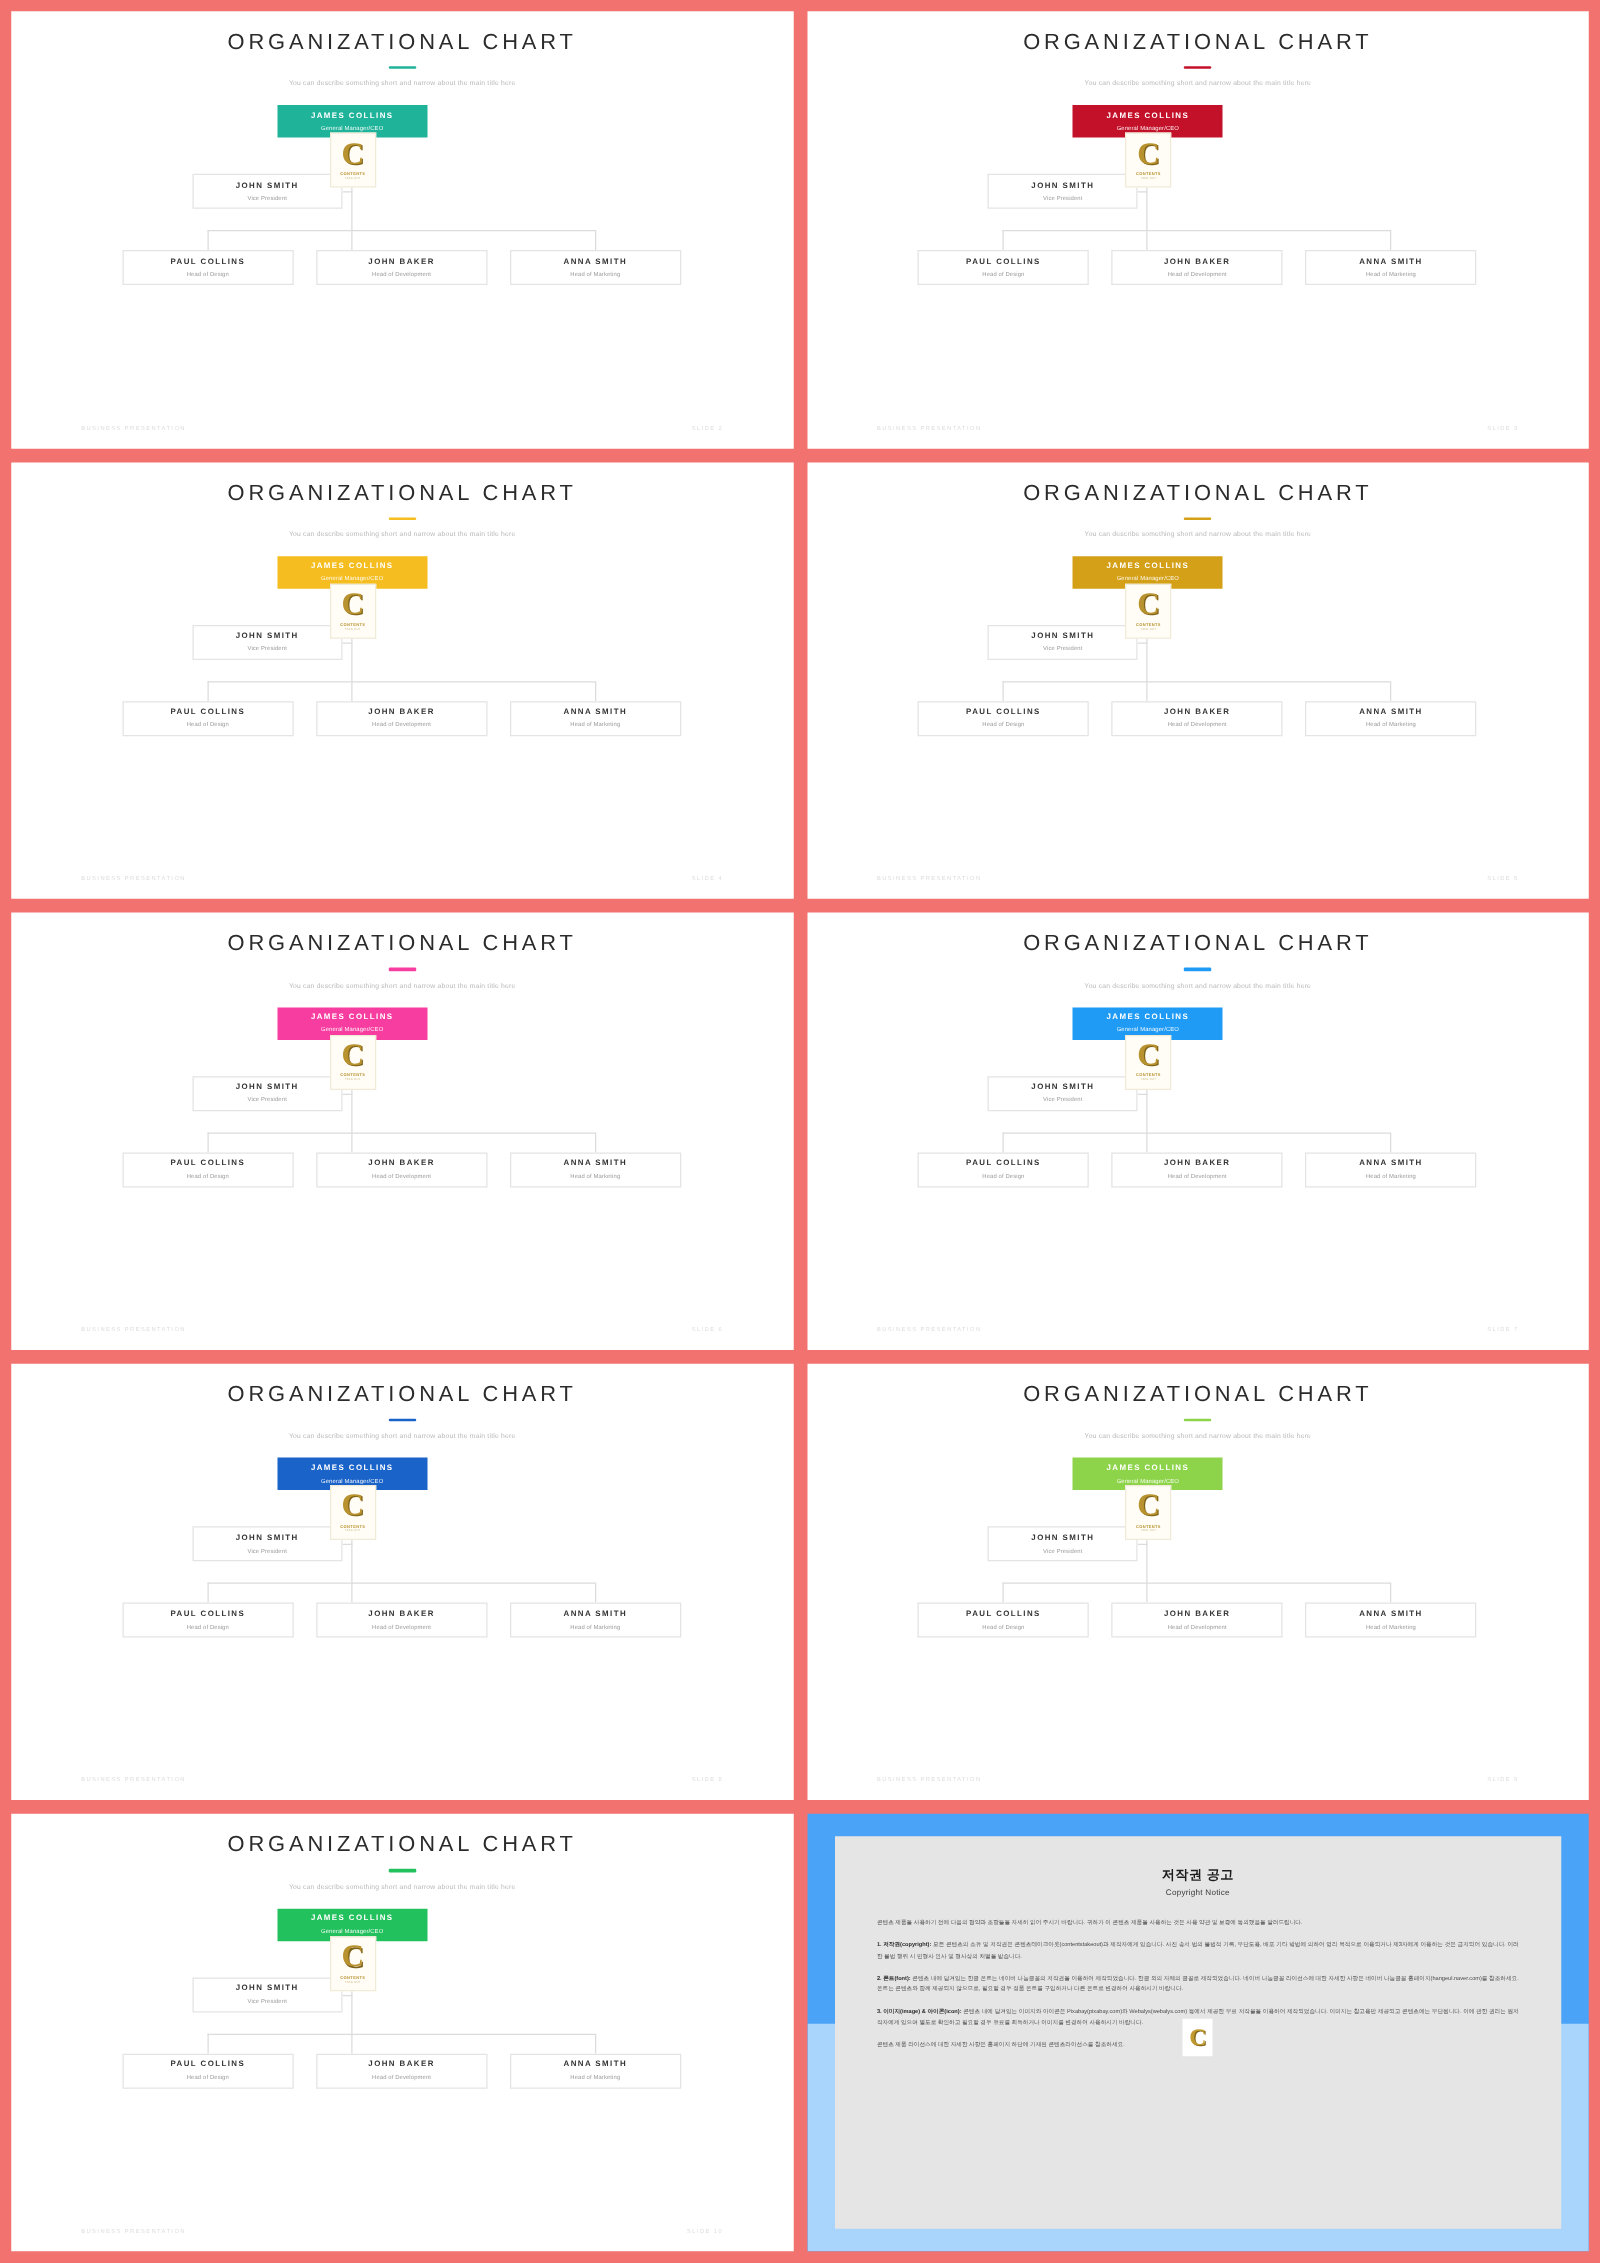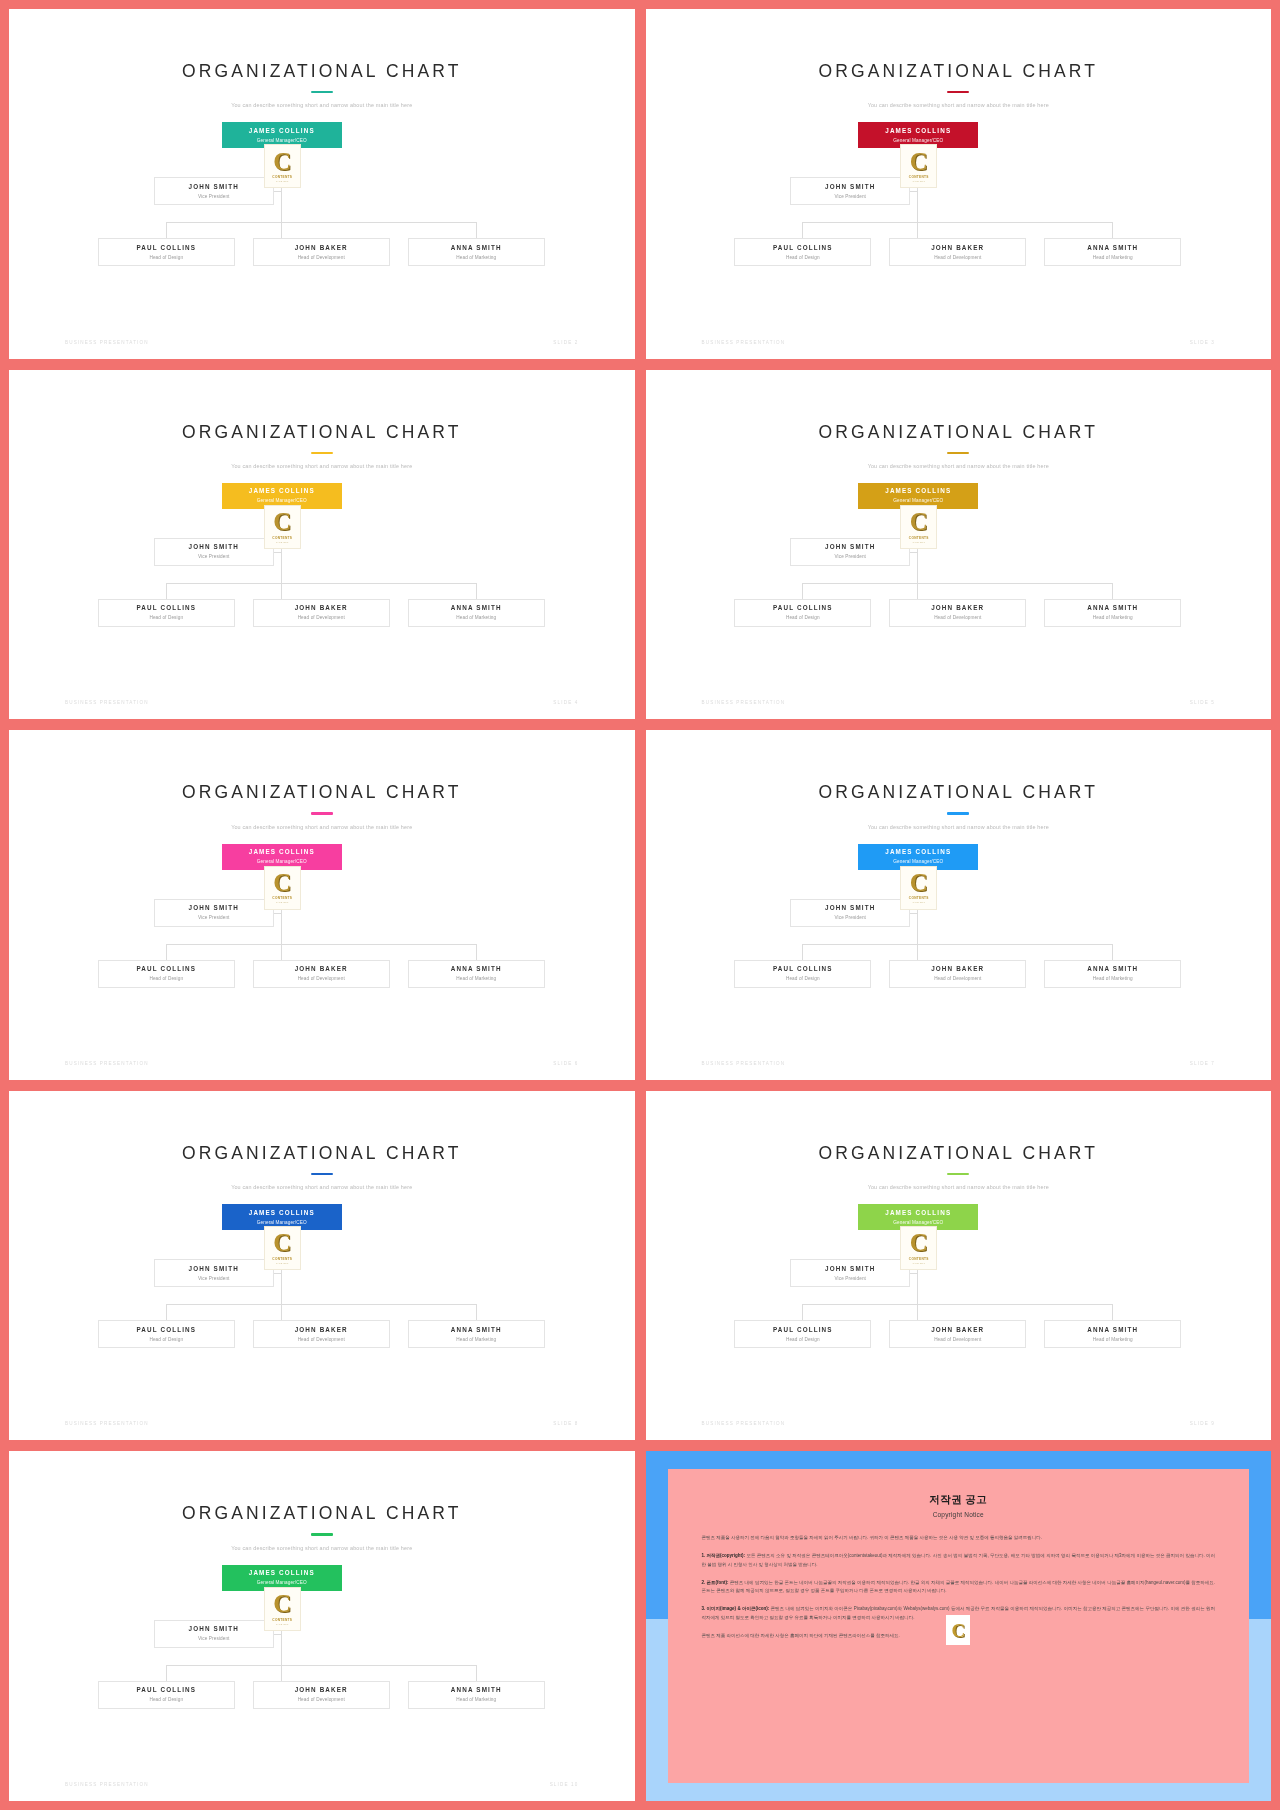--- a/index.html
+++ b/index.html
@@ -25,21 +25,21 @@
     overflow:hidden;
   }
 
   
   .title{
     text-align:center;
     font-size:17.5px;
     letter-spacing:3.1px;
     color:#2b2b2b;
     font-weight:400;
-    margin-top:52px;
+    margin-top:14px;
   }
   .accent{
     width:22px;height:2.4px;
     margin:9px auto 0 auto;
     border-radius:1px;
   }
   .subtitle{
     text-align:center;
     font-size:5.4px;
     color:#b9b9b9;
@@ -167,21 +167,21 @@
     overflow:hidden;
   }
   .cp-lower{
     position:absolute;
     left:0;right:0;bottom:0;height:52%;
     background:#a9d4fb;
   }
   .cp-paper{
     position:absolute;
     left:22px;right:22px;top:18px;bottom:18px;
-    background:#fca5a5;
+    background:#e5e5e5;
     box-sizing:border-box;
     padding:24px 34px 10px 34px;
     overflow:hidden;
   }
   .cp-title{
     text-align:center;
     font-size:10.5px;
     font-weight:700;
     color:#1d1d1d;
     letter-spacing:.4px;

